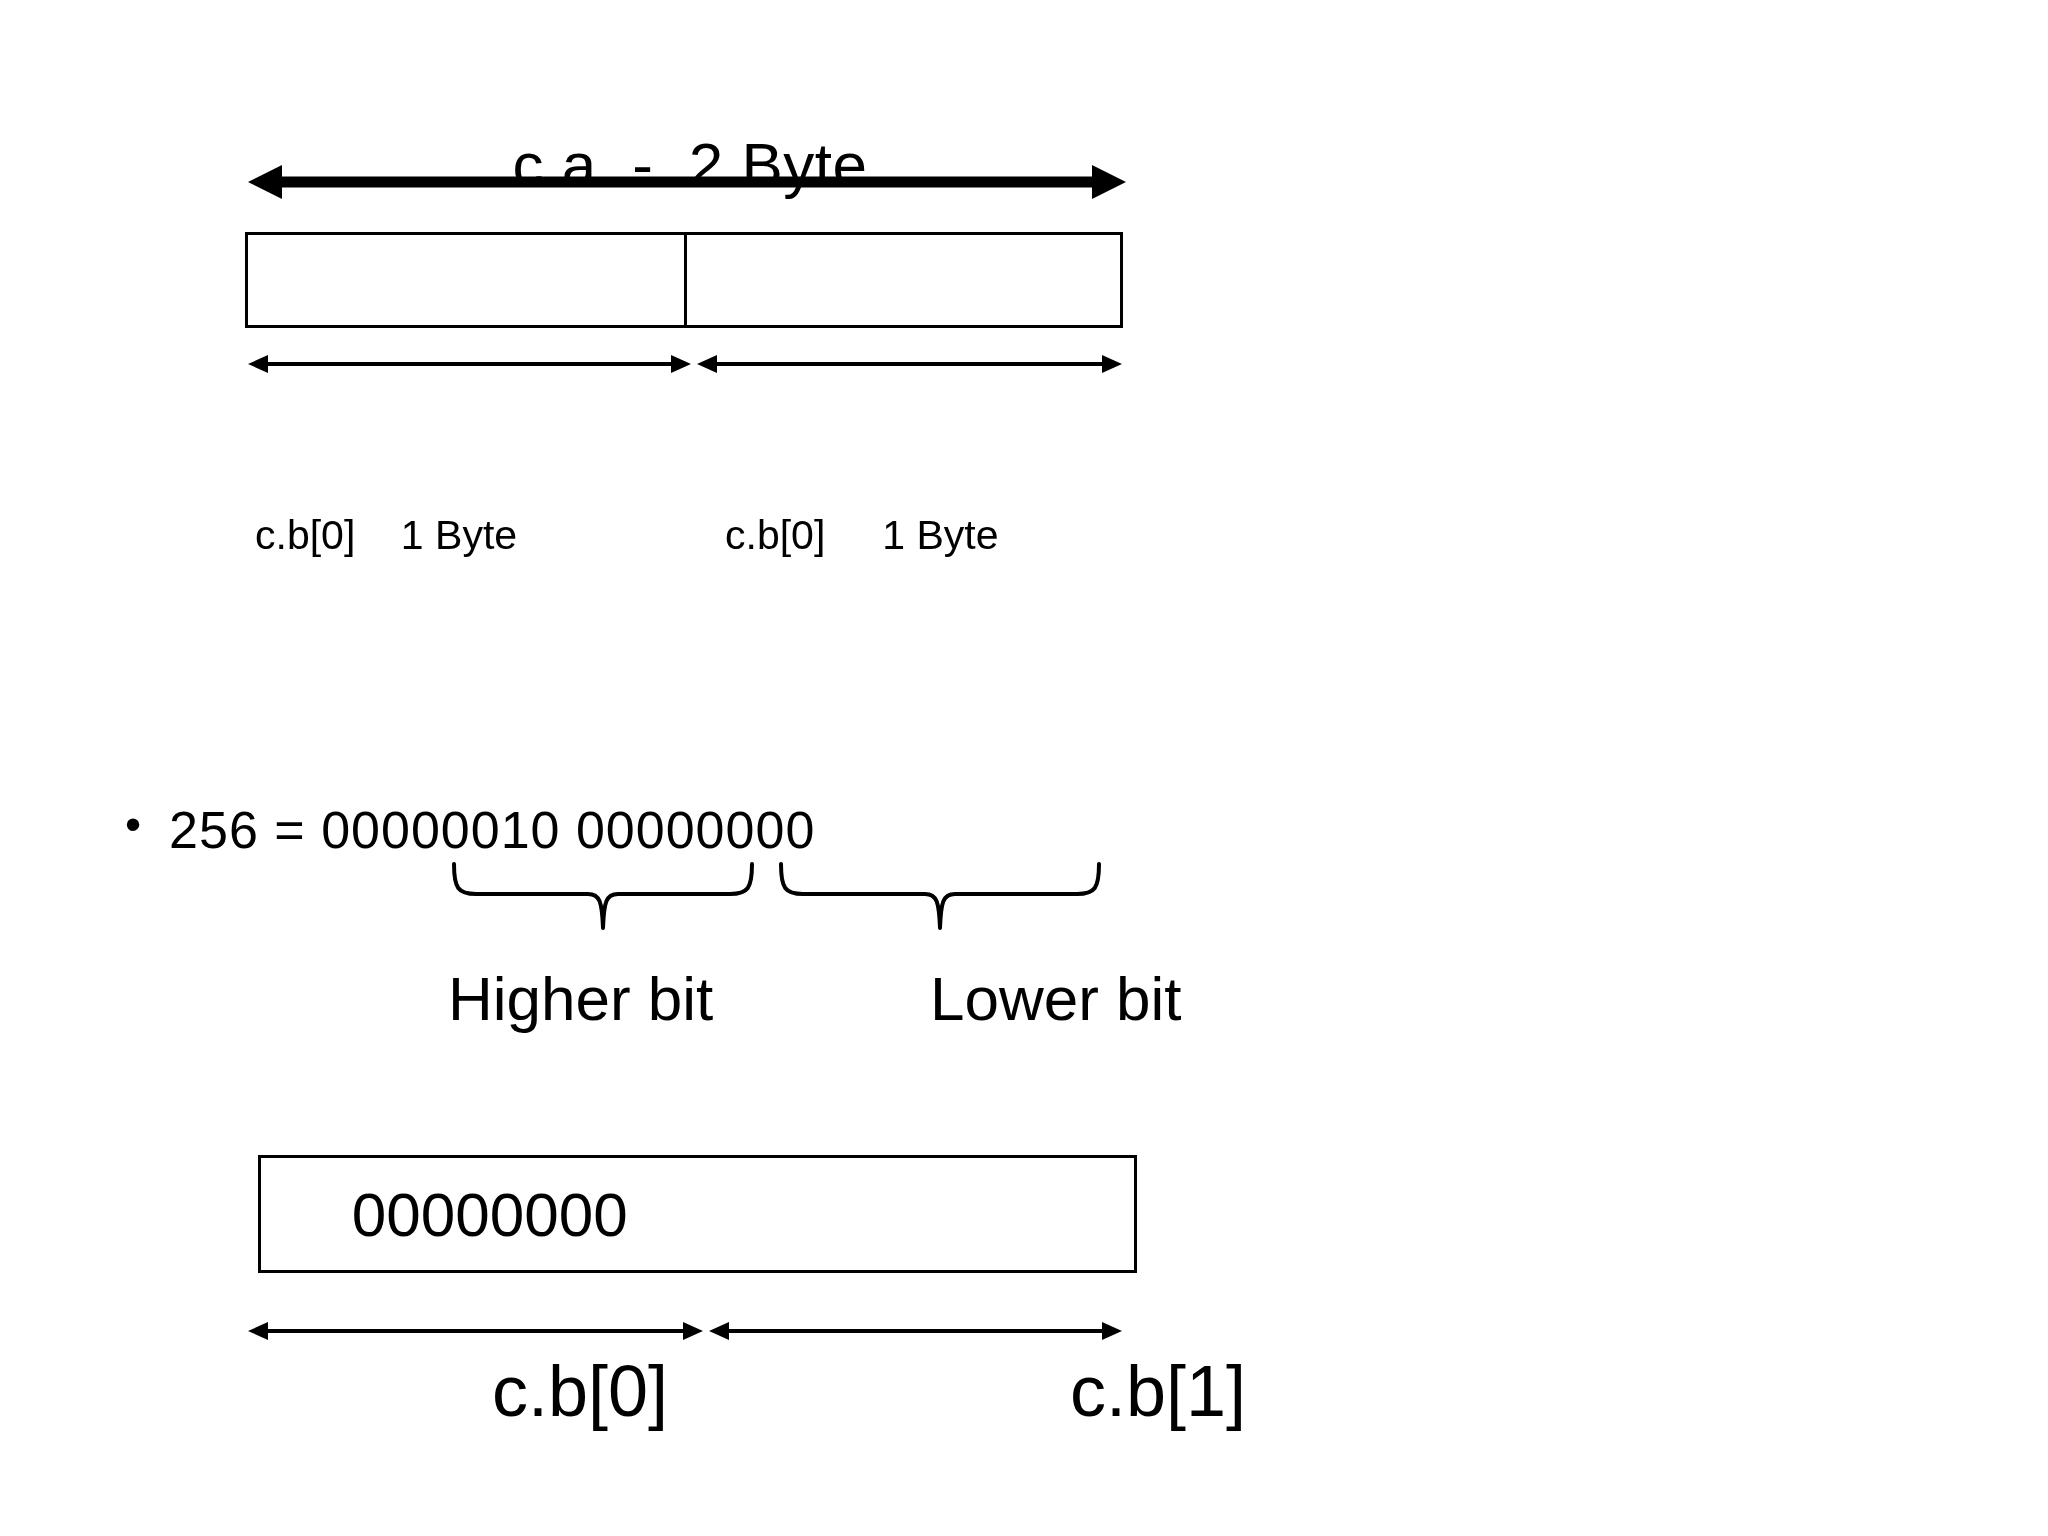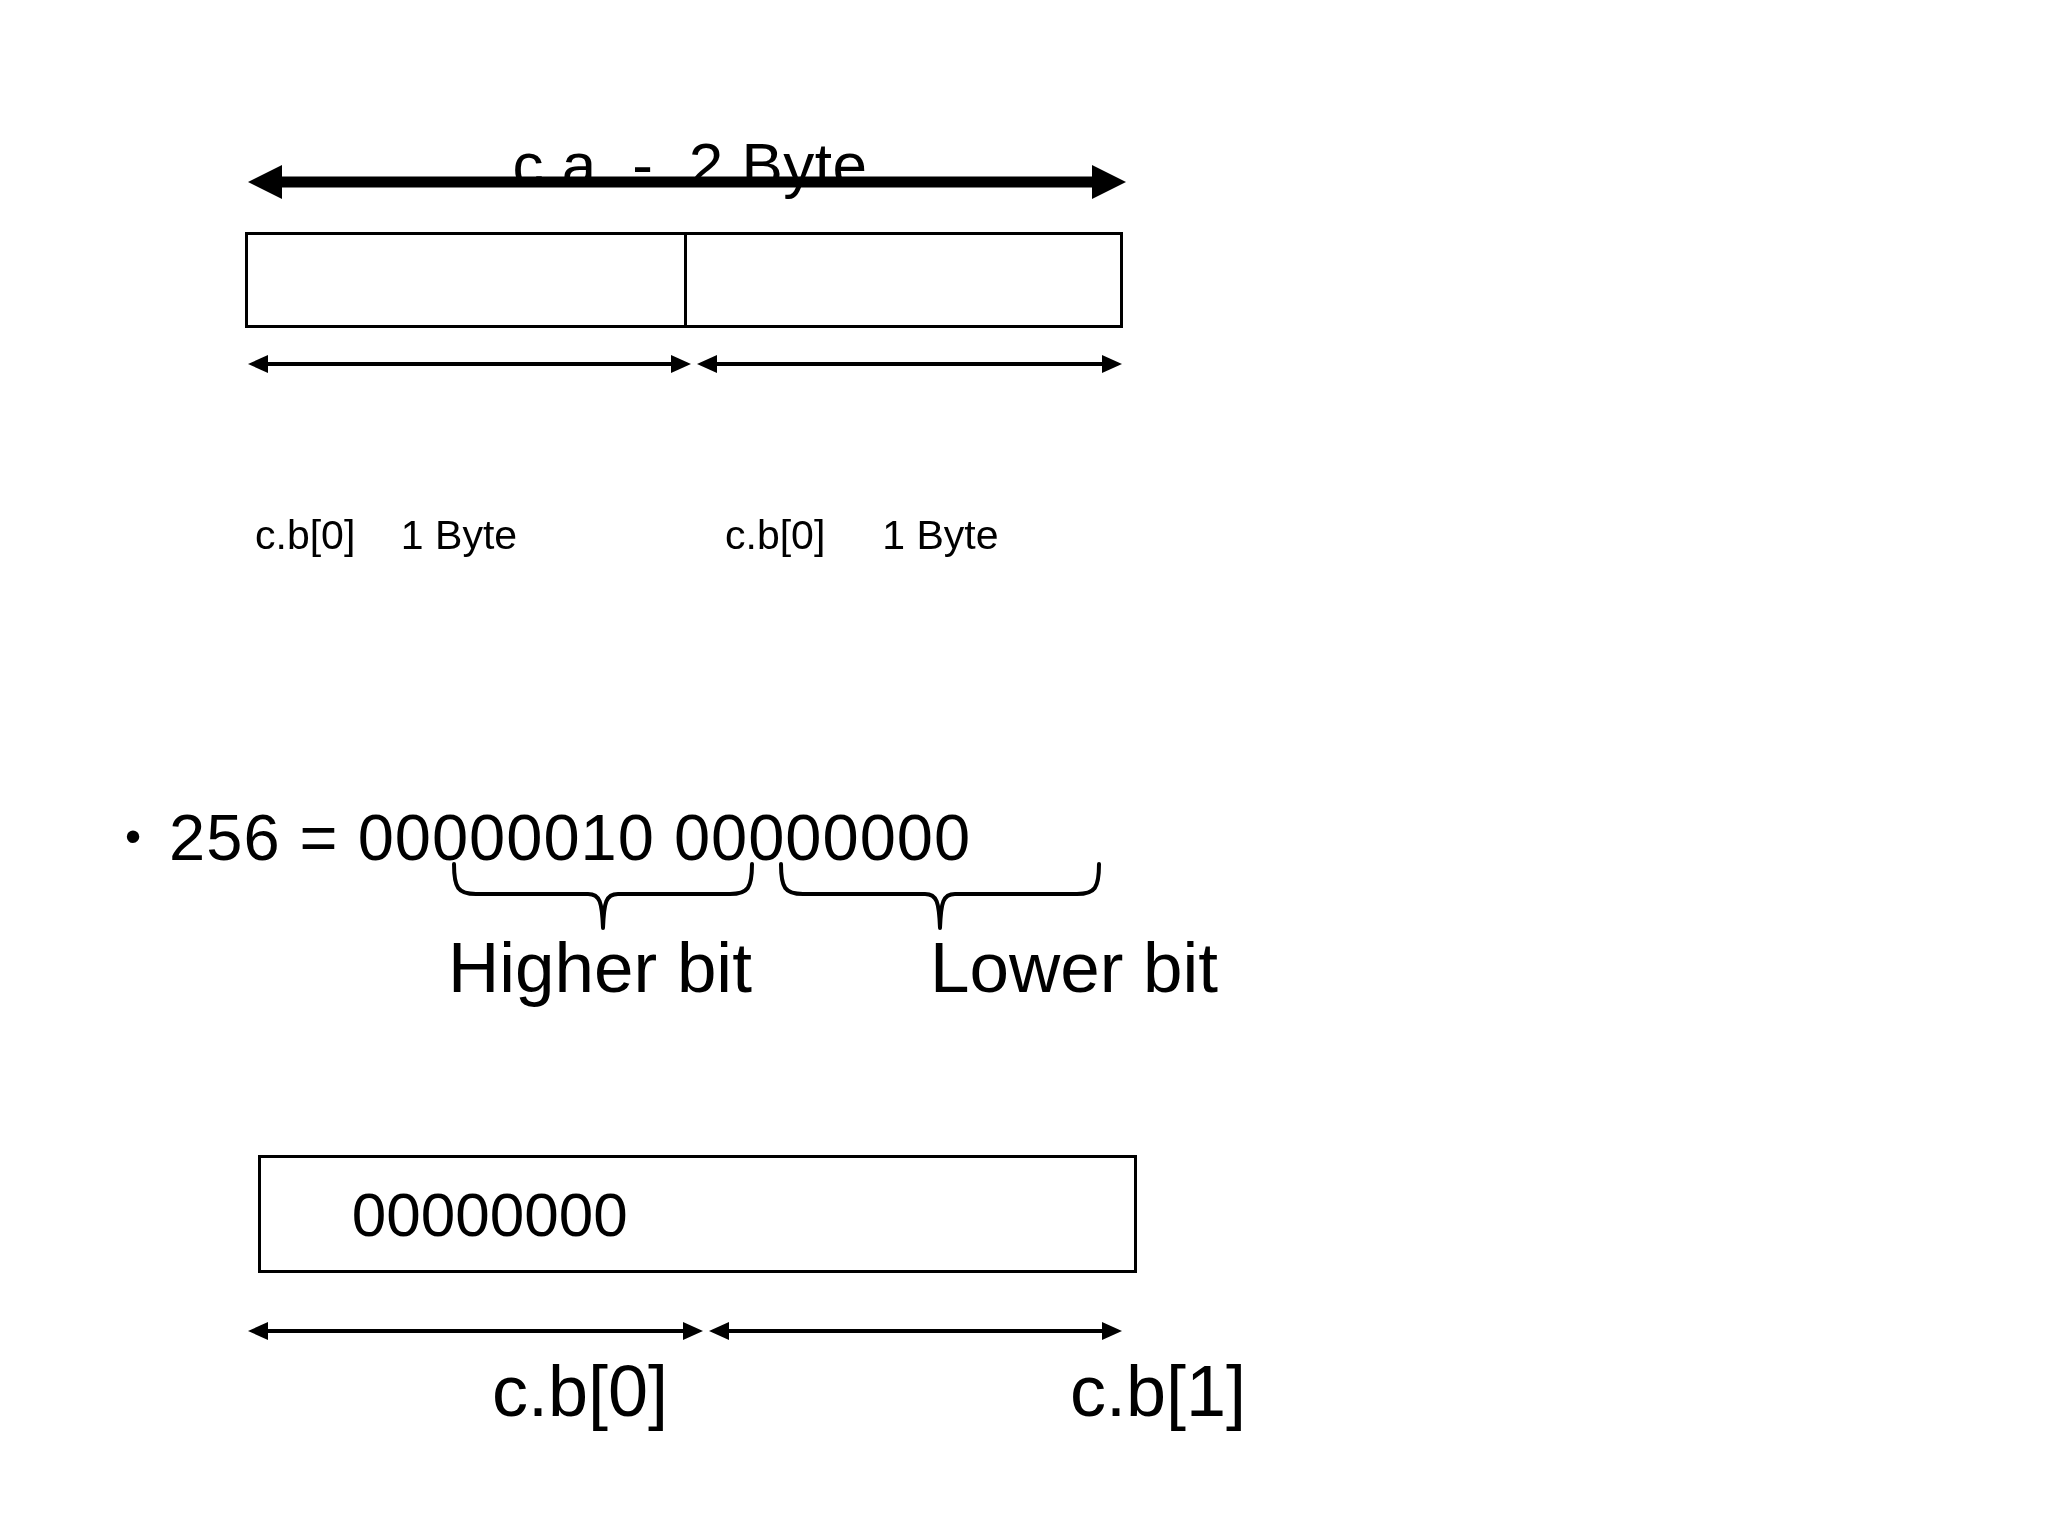--- a/index.html
+++ b/index.html
@@ -108,29 +108,29 @@
     align-items: baseline;
     gap: 28px;
   }
   #bullet-dot {
     font-size: 46px;
     line-height: 1;
     position: relative;
     top: -8px;
   }
   #bullet-text {
-    font-size: 65px;
+    font-size: 52px;
     letter-spacing: 1px;
     white-space: pre;
   }
 
   
   .brace-label {
-    font-size: 71px;
-    top: 932px;
+    font-size: 62px;
+    top: 968px;
   }
   #label-higher-bit { left: 448px; }
   #label-lower-bit  { left: 930px; }
 
   
   .bottom-label {
     font-size: 72px;
     top: 1355px;
   }
   #label-cb0-bottom { left: 492px; }

